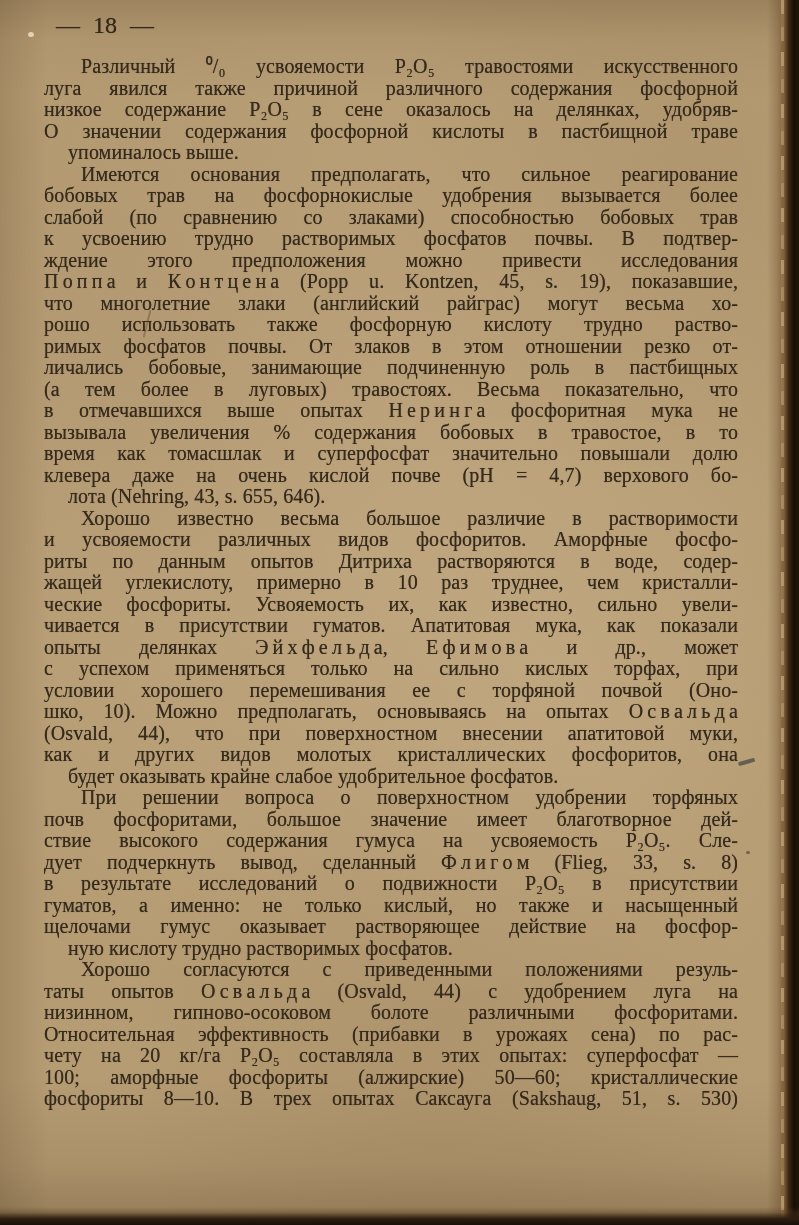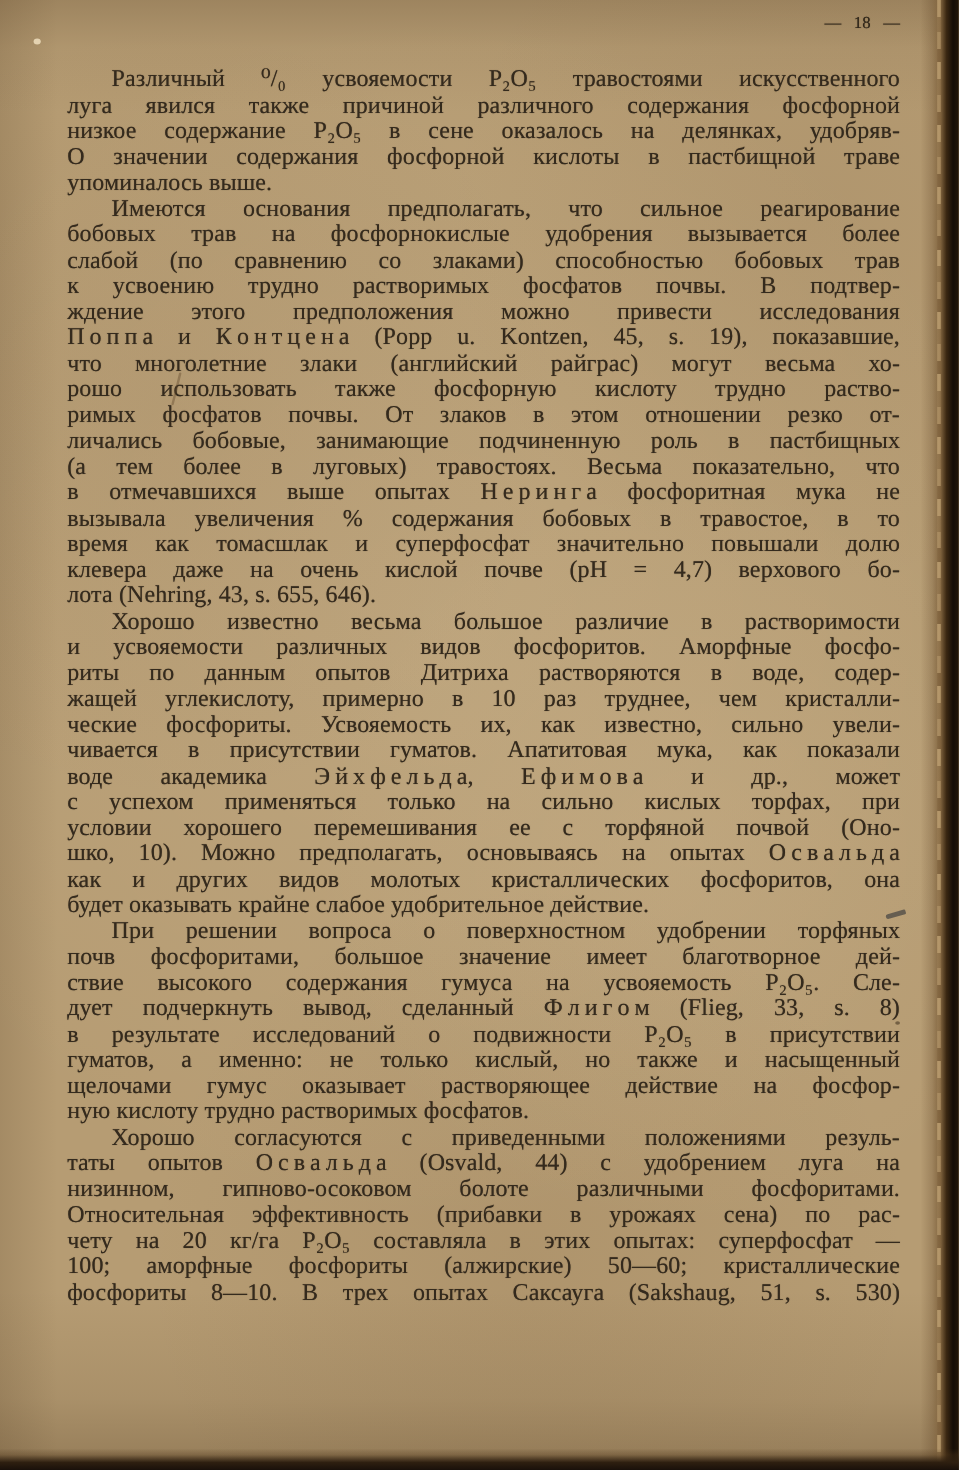--- a/index.html
+++ b/index.html
@@ -17,35 +17,36 @@
       linear-gradient(180deg, rgba(70,48,24,0.22) 0px, rgba(70,48,24,0.06) 40px, rgba(0,0,0,0) 95px),
       linear-gradient(0deg, rgba(60,40,18,0.28) 0px, rgba(60,40,18,0.10) 60px, rgba(0,0,0,0) 150px),
       linear-gradient(90deg, rgba(70,48,24,0.16) 0px, rgba(0,0,0,0) 48px),
       radial-gradient(circle at 18% 28%, rgba(100,70,40,0.07), rgba(0,0,0,0) 30%),
       radial-gradient(circle at 72% 58%, rgba(255,235,200,0.08), rgba(0,0,0,0) 35%),
       radial-gradient(circle at 55% 86%, rgba(100,70,40,0.09), rgba(0,0,0,0) 28%),
       radial-gradient(circle at 85% 15%, rgba(100,70,40,0.07), rgba(0,0,0,0) 25%);
   }
   .page-number {
     position: absolute; top: 12px; left: 56px; width: 694px;
-    text-align: right; font-size: 14px; word-spacing: 7px;
+    text-align: left; font-size: 24px; word-spacing: 7px;
     color: #31271a; text-shadow: 0 0 0.7px rgba(52,42,29,0.7);
   }
   .text-block {
-    position: absolute; top: 56px; left: 56px; width: 694px;
+    position: absolute; top: 56px; left: 44px; width: 694px;
     text-shadow: 0 0 0.7px rgba(52,42,29,0.7);
+    font-family: Liberation Serif, serif;
   }
   .para { margin: 0; }
   .line {
     font-size: 20px; line-height: 21.5px;
     text-align: justify; text-align-last: justify;
     white-space: normal; letter-spacing: 0.1px;
   }
   .line.first { text-indent: 37px; }
-  .line.end { text-align: left; text-align-last: left; }
+  .line.end { text-align: left; text-align-last: left; margin-left: 24px; }
   .right-edge {
     position: absolute; top: 0; right: 0; width: 32px; height: 1225px;
     background: linear-gradient(90deg,
       rgba(0,0,0,0) 0%, rgba(90,62,32,0.25) 30%,
       #82653f 52%, #3a2712 68%, #150d06 85%, #221609 100%);
   }
   .right-edge::before {
     content: ""; position: absolute; left: 14px; top: 0; width: 3px; height: 100%;
     background: repeating-linear-gradient(180deg,
       rgba(215,185,135,0.55) 0px 14px,
@@ -107,26 +108,27 @@
         <div class="line">клевера даже на очень кислой почве (pH = 4,7) верхового бо-</div>
         <div class="line end">лота (Nehring, 43, s. 655, 646).</div>
       </div>
       <div class="para">
         <div class="line first">Хорошо известно весьма большое различие в растворимости</div>
         <div class="line">и усвояемости различных видов фосфоритов. Аморфные фосфо-</div>
         <div class="line">риты по данным опытов Дитриха растворяются в воде, содер-</div>
         <div class="line">жащей углекислоту, примерно в 10 раз труднее, чем кристалли-</div>
         <div class="line">ческие фосфориты. Усвояемость их, как известно, сильно увели-</div>
         <div class="line">чивается в присутствии гуматов. Апатитовая мука, как показали</div>
-        <div class="line">воде академика Э й х ф е л ь д а, Е ф и м о в а и др., может</div>
+        <div class="line">опыты делянках Э й х ф е л ь д а, Е ф и м о в а и др., может</div>
         <div class="line">с успехом применяться только на сильно кислых торфах, при</div>
         <div class="line">условии хорошего перемешивания ее с торфяной почвой (Оно-</div>
         <div class="line">шко, 10). Можно предполагать, основываясь на опытах О с в а л ь д а</div>
+        <div class="line">(Osvald, 44), что при поверхностном внесении апатитовой муки,</div>
         <div class="line">как и других видов молотых кристаллических фосфоритов, она</div>
-        <div class="line end">будет оказывать крайне слабое удобрительное действие.</div>
+        <div class="line end">будет оказывать крайне слабое удобрительное фосфатов.</div>
       </div>
       <div class="para">
         <div class="line first">При решении вопроса о поверхностном удобрении торфяных</div>
         <div class="line">почв фосфоритами, большое значение имеет благотворное дей-</div>
         <div class="line">ствие высокого содержания гумуса на усвояемость P₂O₅. Сле-</div>
         <div class="line">дует подчеркнуть вывод, сделанный Ф л и г о м (Flieg, 33, s. 8)</div>
         <div class="line">в результате исследований о подвижности P₂O₅ в присутствии</div>
         <div class="line">гуматов, а именно: не только кислый, но также и насыщенный</div>
         <div class="line">щелочами гумус оказывает растворяющее действие на фосфор-</div>
         <div class="line end">ную кислоту трудно растворимых фосфатов.</div>

